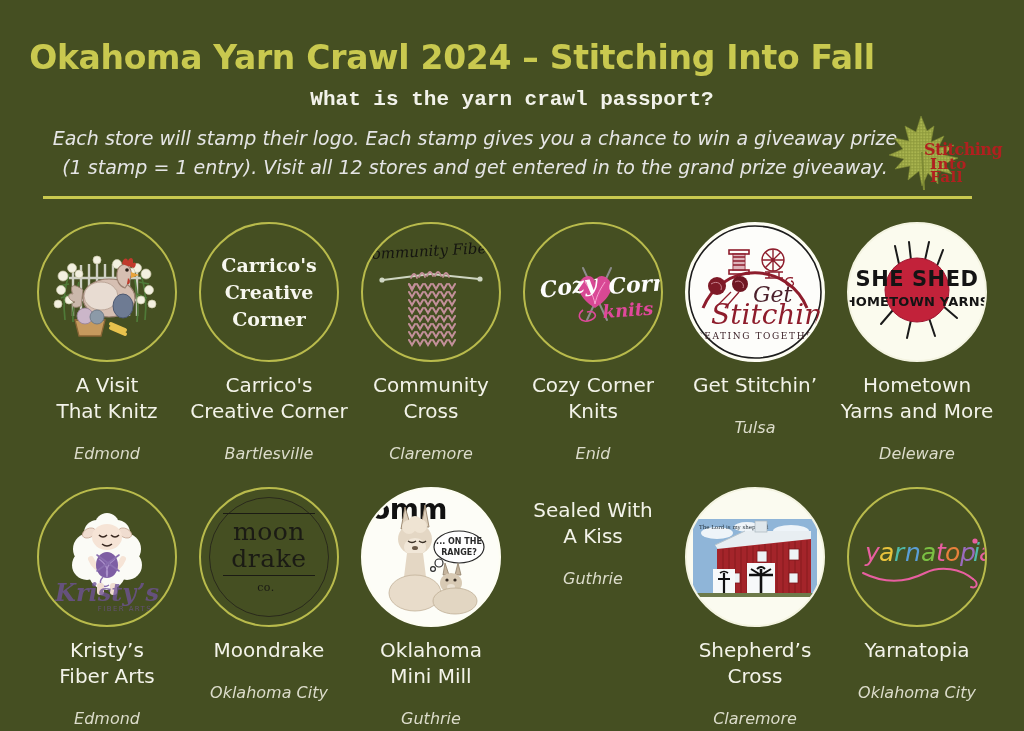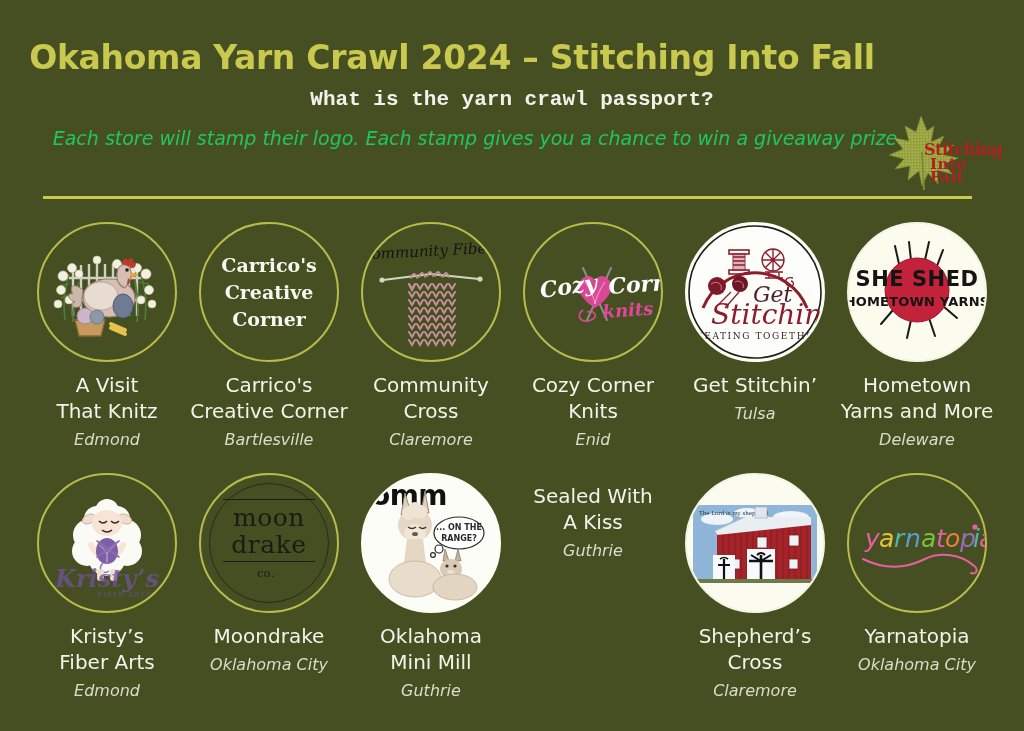--- a/index.html
+++ b/index.html
@@ -57,21 +57,21 @@
   .blurb {
     position: absolute;
     top: 124px;
     left: 0;
     width: 950px;
     text-align: center;
     font-family: "DejaVu Sans", sans-serif;
     font-style: italic;
     font-size: 19px;
     line-height: 29px;
-    color: #22c55e;
+    color: #e5e5e5;
   }
   .divider {
     position: absolute;
     left: 43px;
     top: 196px;
     width: 929px;
     height: 3px;
     background: #c9c94f;
   }
 
@@ -140,21 +140,21 @@
     line-height: 26px;
     color: #f3f3e9;
     font-weight: normal;
   }
   .caption .city {
     font-family: "DejaVu Sans", sans-serif;
     font-style: italic;
     font-size: 16px;
     line-height: 22px;
     color: #dcdccb;
-    margin-top: 5px;
+    margin-top: 19px;
   }
 
   
   .tlogo-serif {
     font-family: "DejaVu Serif", serif;
     font-weight: bold;
     font-size: 19px;
     line-height: 27px;
     color: #f7f7ef;
     text-align: center;
@@ -198,20 +198,21 @@
 <div class="poster">
 
   <div class="header">
 
     <div class="main-title">Okahoma Yarn Crawl 2024 – Stitching Into Fall</div>
 
     <div class="sub-title">What is the yarn crawl passport?</div>
 
     <div class="blurb">
       <div>Each store will stamp their logo. Each stamp gives you a chance to win a giveaway prize</div>
+      <div>(1 stamp = 1 entry). Visit all 12 stores and get entered in to the grand prize giveaway.</div>
     </div>
 
     <div class="fall-logo">
       <svg viewBox="0 0 108 78" width="108" height="78">
         <defs>
           <pattern id="xstitch" width="3" height="3" patternUnits="userSpaceOnUse">
             <rect width="3" height="3" fill="#8e9a3c"></rect>
             <rect width="2" height="2" x="0.3" y="0.3" fill="#aab550"></rect>
           </pattern>
         </defs>

